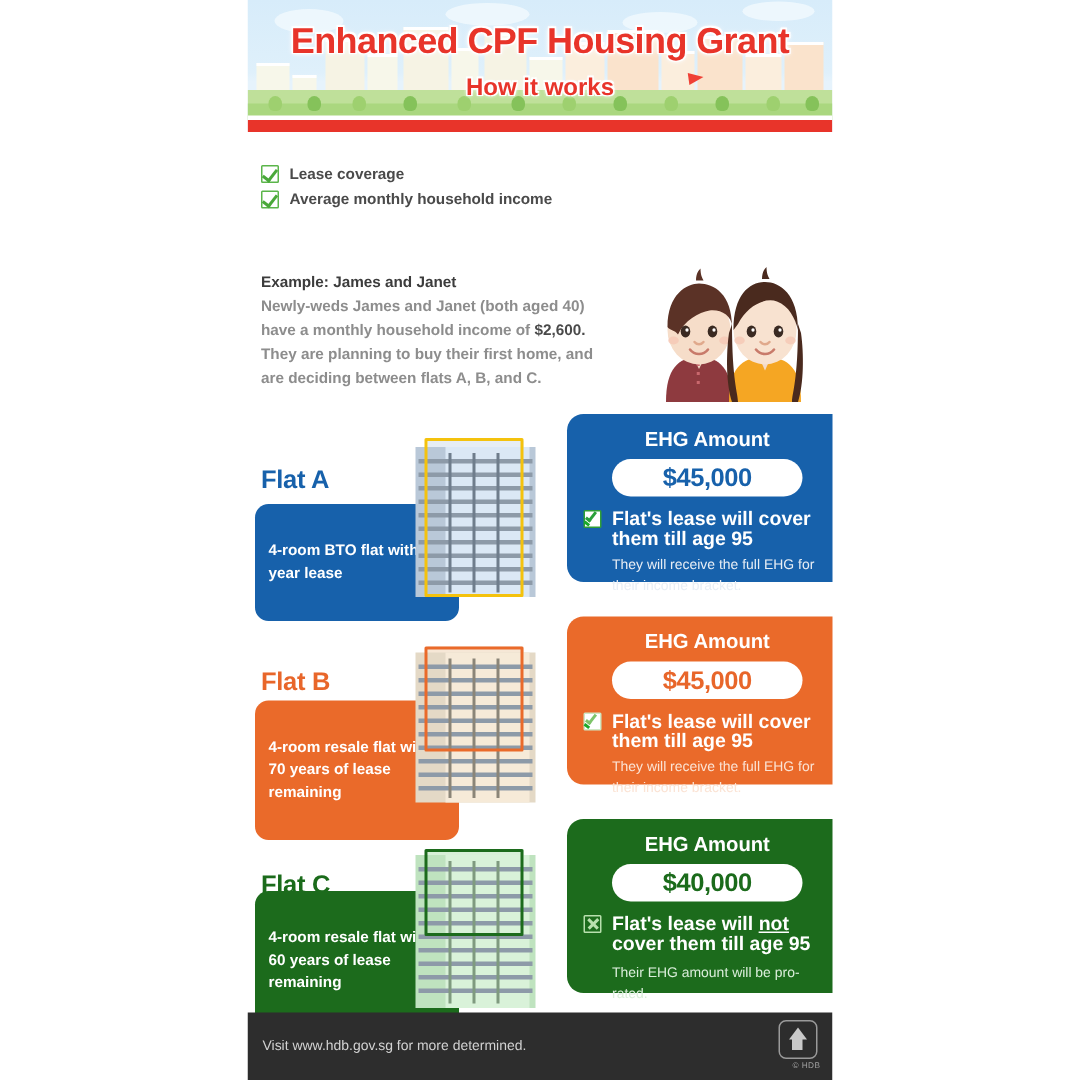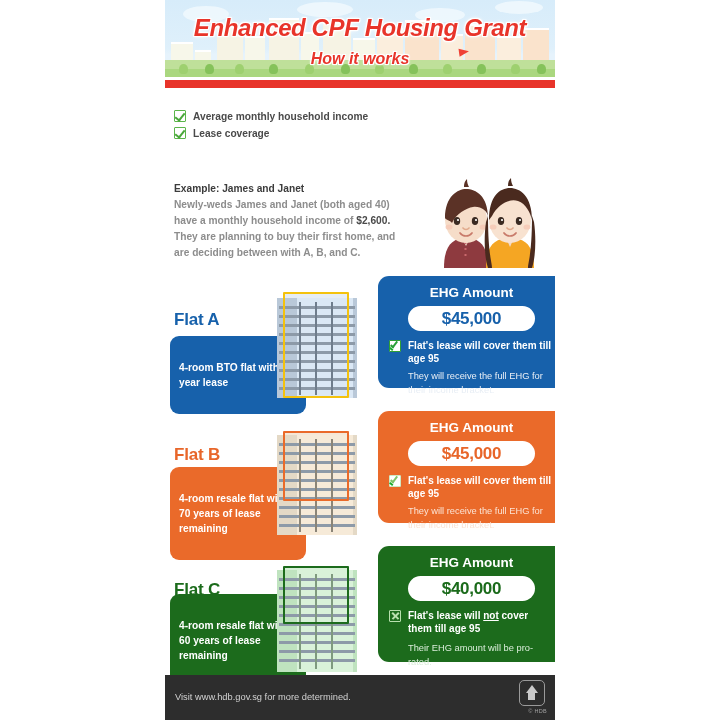--- a/index.html
+++ b/index.html
@@ -21,21 +21,20 @@
     background: #ffffff;
     overflow: hidden;
   }
 
   
   .banner {
     position: relative;
     width: 390px; height: 88px;
     background: linear-gradient(#d7ecfa 0%, #dff0fb 55%, #e6f3fc 62%);
     overflow: hidden;
-    font-style: italic;
   }
   .cloud {
     position: absolute;
     background: #eef8fd;
     border-radius: 50%;
     opacity: .95;
   }
   .blocks { position: absolute; left: 0; bottom: 16px; width: 390px; height: 62px; }
   .blk {
     position: absolute;
@@ -330,21 +329,21 @@
   }
   .note-chk.cross i, .note-chk.cross u {
     position: absolute;
     left: 1px; top: 4px;
     width: 9px; height: 1.6px;
     background: #b8e0ae;
   }
   .note-chk.cross i { transform: rotate(45deg); }
   .note-chk.cross u { transform: rotate(-45deg); }
   .note-strong {
-    font-size: 10px;
+    font-size: 13px;
     font-weight: bold;
     line-height: 13px;
     color: #ffffff;
   }
   .note-strong u { text-decoration: underline; }
   .panel-sub {
     padding: 4px 11px 0 30px;
     font-size: 9.3px;
     line-height: 14px;
     color: #e8eef5;
@@ -452,36 +451,36 @@
     <div class="subhead">How it works</div>
 
     <div class="redbar-top"></div>
     <div class="redbar"></div>
   </div>
 
   <div class="intro">
     <div class="bullets">
       <div class="bullet">
         <span class="chk"></span>
-        <span class="txt">Average monthly household income</span>
+        <span class="txt">Lease coverage</span>
       </div>
       <div class="bullet">
         <span class="chk"></span>
-        <span class="txt">Lease coverage</span>
+        <span class="txt">Average monthly household income</span>
       </div>
     </div>
   </div>
 
   <div class="example">
     <div class="eg-title">Example: James and Janet</div>
     <div class="eg-body">
       <span>Newly-weds James and Janet (both aged 40)</span><br>
       <span>have a monthly household income of </span><b>$2,600.</b><br>
       <span>They are planning to buy their first home, and</span><br>
-      <span>are deciding between with A, B, and C.</span>
+      <span>are deciding between flats A, B, and C.</span>
     </div>
   </div>
 
   <div class="couple">
     <svg width="137" height="94" viewBox="0 0 137 94">
 
       <path d="M26 92 C26 70, 34 62, 48 62 C62 62, 70 70, 70 92 Z" fill="#8e3a3f"></path>
       <path d="M44 62 L48 70 L52 62 Z" fill="#f2d9c8"></path>
       <rect x="46.5" y="66" width="2" height="2" fill="#c9686d"></rect>
       <rect x="46.5" y="72" width="2" height="2" fill="#c9686d"></rect>

